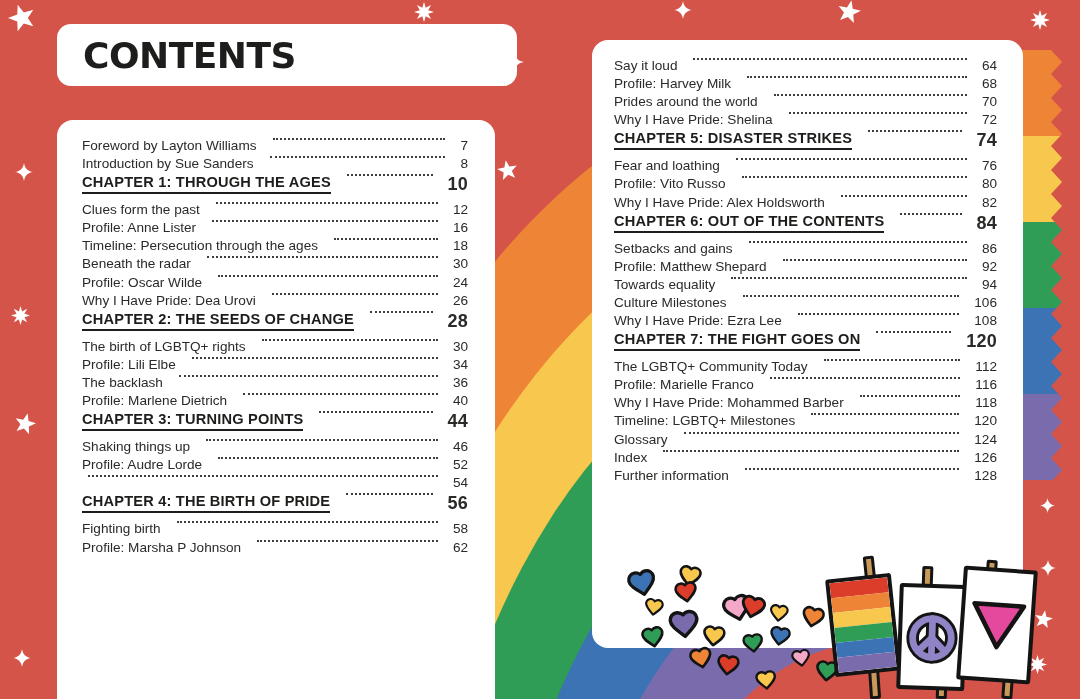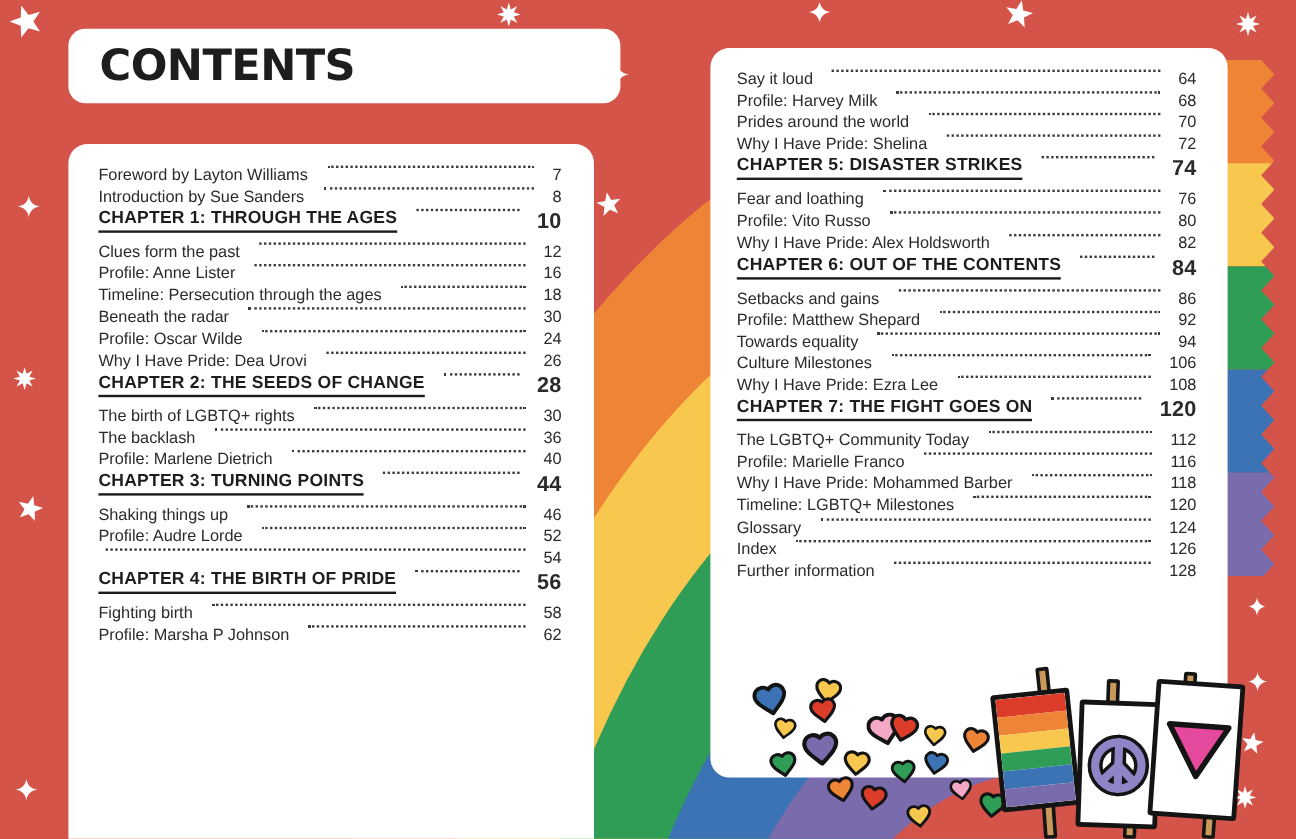--- a/index.html
+++ b/index.html
@@ -127,20 +127,25 @@
         <div class="toc-group">
           <div class="toc-row toc-heading">
             <span class="lbl">CHAPTER 2: THE SEEDS OF CHANGE</span>
             <span class="leader"></span>
             <span class="pg">28</span>
           </div>
           <div class="toc-row">
             <span class="lbl">The birth of LGBTQ+ rights</span>
             <span class="leader"></span>
             <span class="pg">30</span>
+          </div>
+          <div class="toc-row">
+            <span class="lbl">Profile: Lili Elbe</span>
+            <span class="leader"></span>
+            <span class="pg">34</span>
           </div>
           <div class="toc-row">
             <span class="lbl">The backlash</span>
             <span class="leader"></span>
             <span class="pg">36</span>
           </div>
           <div class="toc-row">
             <span class="lbl">Profile: Marlene Dietrich</span>
             <span class="leader"></span>
             <span class="pg">40</span>

